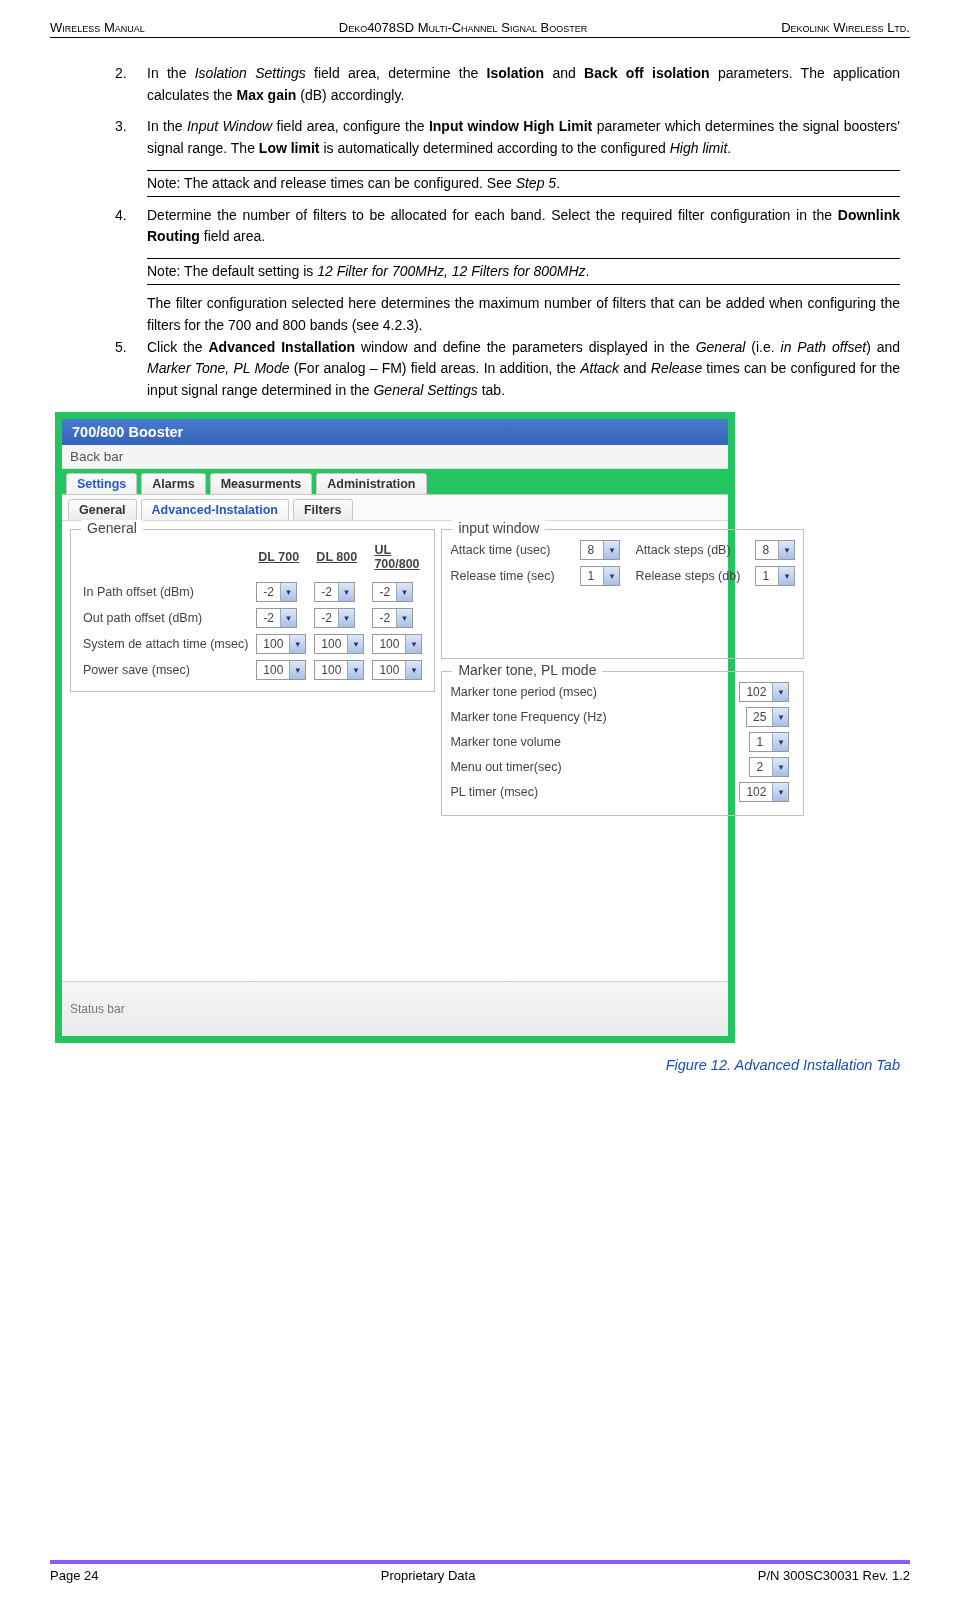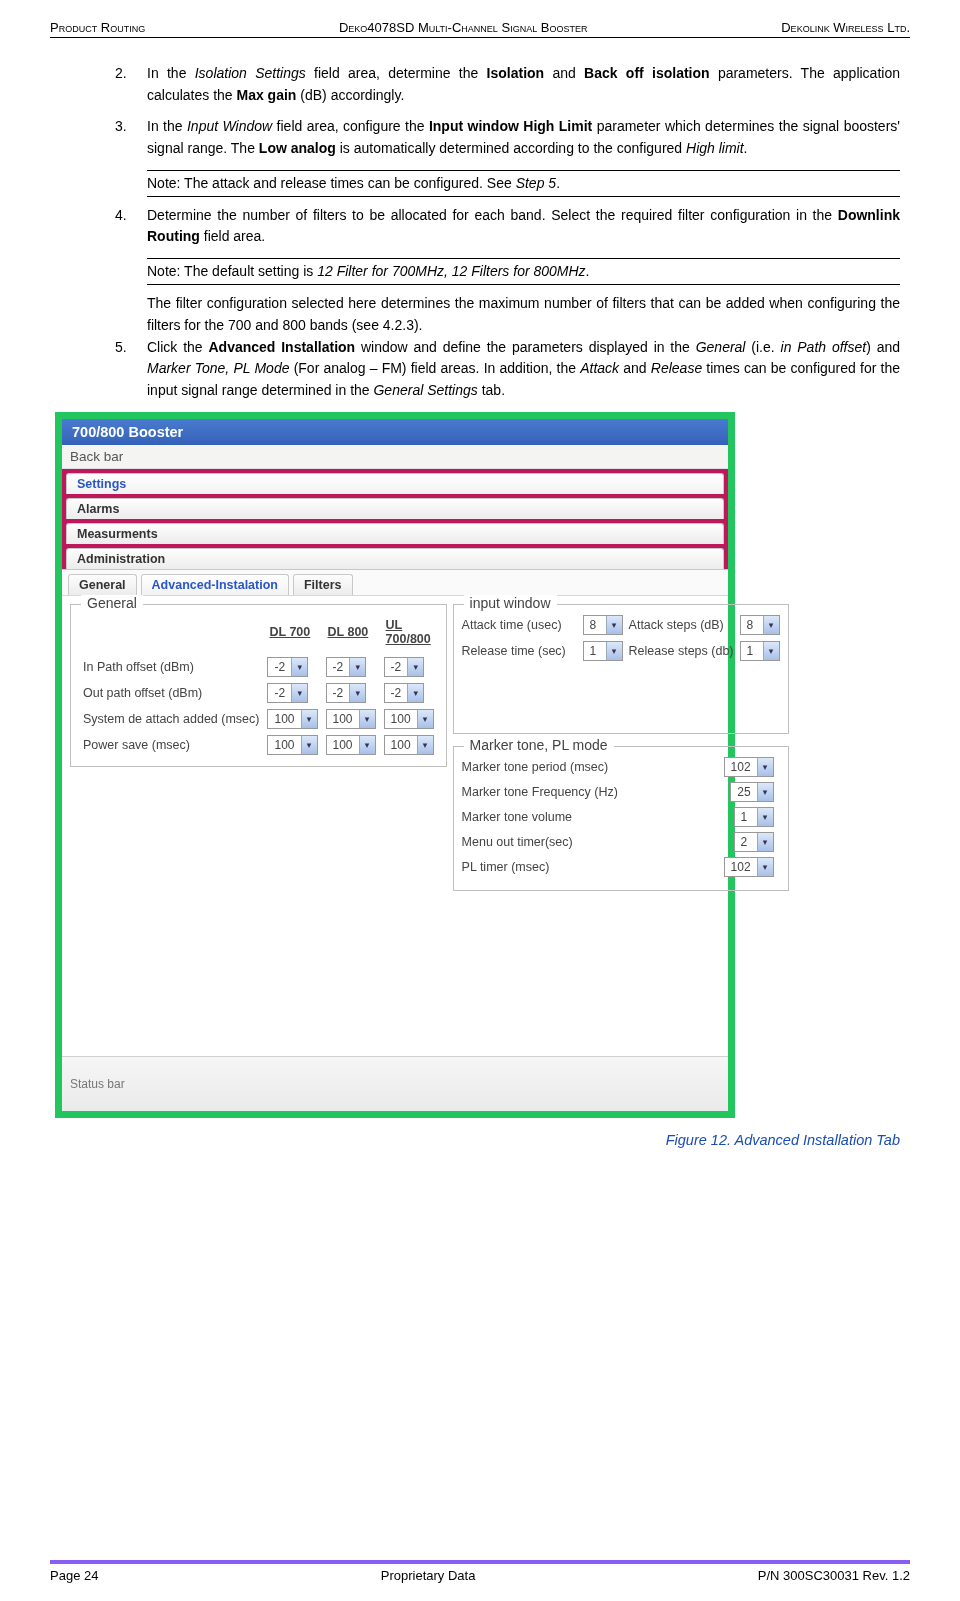--- a/index.html
+++ b/index.html
@@ -68,26 +68,25 @@
   font-weight: bold;
 }
 .ss-menubar {
   background: #f4f4f2;
   color: #555;
   font-size: 13.5px;
   padding: 4px 8px;
   border-bottom: 1px solid #e0e0e0;
 }
 .ss-tabrow {
-  background: #be185d;
+  background: #22c55e;
   padding: 4px 4px 0 4px;
   display: flex;
   gap: 4px;
   border-bottom: 1px solid #c8c8c8;
-  flex-direction: column;
 }
 .ss-tab {
   background: linear-gradient(#fdfdfd,#ececec);
   border: 1px solid #c8c8c8;
   border-bottom: none;
   border-radius: 3px 3px 0 0;
   padding: 3px 10px;
   font-size: 12.5px;
   font-weight: bold;
   color: #333;
@@ -142,21 +141,21 @@
   width: 16px;
   height: 18px;
   background: linear-gradient(#dce8fa,#a8c0e8);
   border-left: 1px solid #9ab;
   display: flex;
   align-items: center;
   justify-content: center;
   font-size: 9px;
   color: #335;
 }
-.iw-row { display: flex; align-items: center; gap: 6px; margin-bottom: 6px; font-size: 12.5px; white-space: nowrap; }
+.iw-row { display: flex; align-items: center; gap: 15px; margin-bottom: 6px; font-size: 12.5px; white-space: nowrap; }
 .iw-row .lbl { min-width: 115px; }
 .iw-row .lbl2 { min-width: 105px; }
 .mk-row { display: flex; align-items: center; justify-content: space-between; margin-bottom: 5px; font-size: 12.5px; padding-right: 6px; }
 .ss-status {
   background: linear-gradient(#f6f6f6,#eaeaea);
   border-top: 1px solid #d0d0d0;
   color: #777;
   font-size: 12px;
   padding: 20px 8px;
 }
@@ -178,38 +177,38 @@
   font-size: 13px;
   padding-top: 4px;
 }
 </style>
 </head>
 <body>
 
 <div class="page">
 
   <div class="header-row">
-    <span>Product Routing</span>
+    <span>Wireless Manual</span>
     <span>Deko4078SD Multi-Channel Signal Booster</span>
     <span>Dekolink Wireless Ltd.</span>
   </div>
 
   <div class="content">
 
     <ol class="main-list">
       <li>
         <span class="num">2.</span>
         <span class="body">
           <span>In the </span><i>Isolation Settings</i><span> field area, determine the </span><b>Isolation</b><span> and </span><b>Back off isolation</b><span> parameters. The application calculates the </span><b>Max gain</b><span> (dB) accordingly.</span>
         </span>
       </li>
       <li>
         <span class="num">3.</span>
         <span class="body">
-          <span>In the </span><i>Input Window</i><span> field area, configure the </span><b>Input window High Limit</b><span> parameter which determines the signal boosters' signal range. The </span><b>Low analog</b><span> is automatically determined according to the configured </span><i>High limit</i><span>.</span>
+          <span>In the </span><i>Input Window</i><span> field area, configure the </span><b>Input window High Limit</b><span> parameter which determines the signal boosters' signal range. The </span><b>Low limit</b><span> is automatically determined according to the configured </span><i>High limit</i><span>.</span>
         </span>
       </li>
     </ol>
 
     <div class="note">
       <span>Note: The attack and release times can be configured. See </span><i>Step 5</i><span>.</span>
     </div>
 
     <ol class="main-list">
       <li>
@@ -286,21 +285,21 @@
                 <td><span class="sel">
                         <span class="val">-2</span>
                         <span class="arrow">▾</span>
                       </span></td>
                 <td><span class="sel">
                         <span class="val">-2</span>
                         <span class="arrow">▾</span>
                       </span></td>
               </tr>
               <tr>
-                <td>System de attach added (msec)</td>
+                <td>System de attach time (msec)</td>
                 <td><span class="sel">
                         <span class="val">100</span>
                         <span class="arrow">▾</span>
                       </span></td>
                 <td><span class="sel">
                         <span class="val">100</span>
                         <span class="arrow">▾</span>
                       </span></td>
                 <td><span class="sel">
                         <span class="val">100</span>

